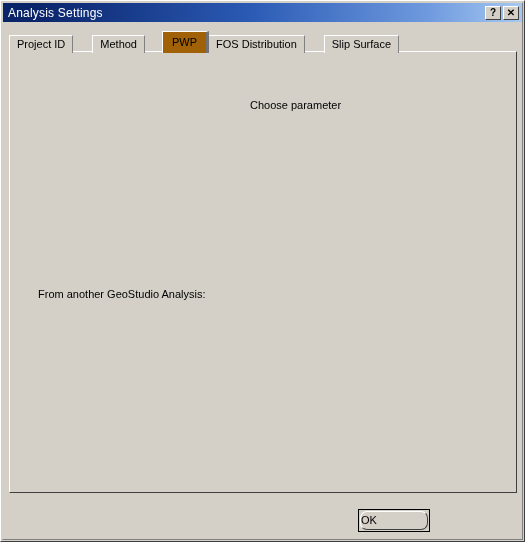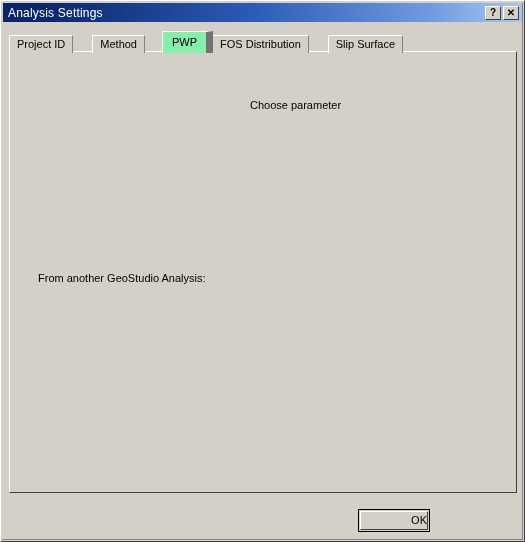--- a/index.html
+++ b/index.html
@@ -109,22 +109,22 @@
     position: relative;
     top: 0px;
   }
   .tab.active {
     height: 22px;
     top: 0;
     margin-left: -2px;
     margin-right: -1px;
     padding: 0 9px;
     z-index: 5;
-    border-right: 7px solid #737373;
-    background: #86efac;
+    border-right: 3px solid #737373;
+    background: #a16207;
     align-items: center;
   }
 
   
   .tabpage {
     position: absolute;
     left: 8px; top: 50px;
     width: 508px; height: 442px;
     background: #d4d0c8;
     border-top: 1px solid #ffffff;
@@ -184,21 +184,21 @@
     position: absolute;
     left: 3px; top: 3px;
     width: 4px; height: 4px;
     border-radius: 50%;
     background: #000;
   }
 
   .lbl { margin-left: 6px; font-size: 11px; line-height: 1; cursor: default; }
   .u { text-decoration: underline; }
 
-  .static { position: absolute; font-size: 11px; white-space: nowrap; }
+  .static { position: absolute; font-size: 11px; white-space: nowrap; margin-top: 16px; }
 
   
   .group {
     position: absolute;
     border-top: 1px solid #808080;
     border-left: 1px solid #808080;
     border-right: 1px solid #ffffff;
     border-bottom: 1px solid #ffffff;
     box-sizing: border-box;
   }
@@ -279,21 +279,22 @@
   .btn.default .inner {
     position: absolute;
     left: 1px; top: 1px; right: 1px; bottom: 1px;
     border-top: 1px solid #ffffff;
     border-left: 1px solid #ffffff;
     border-right: 1px solid #404040;
     border-bottom: 1px solid #404040;
     box-sizing: border-box;
     display: flex;
     align-items: center;
-    justify-content: flex-end;
+    justify-content: flex-start;
+    border-radius: 7px;
   }
   .btn.default::after { display: none; }
 </style>
 </head>
 <body>
 
 <div class="window">
   <div class="window-inner"></div>
 
   <div class="titlebar">

